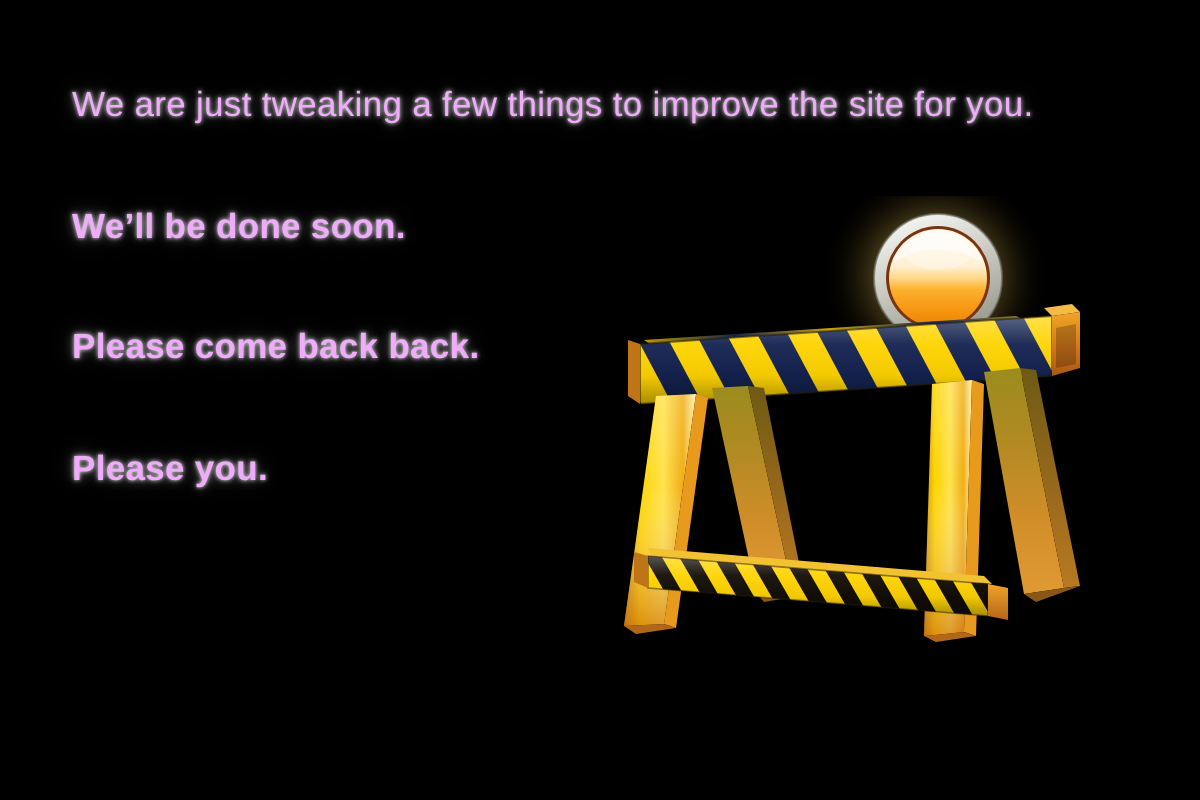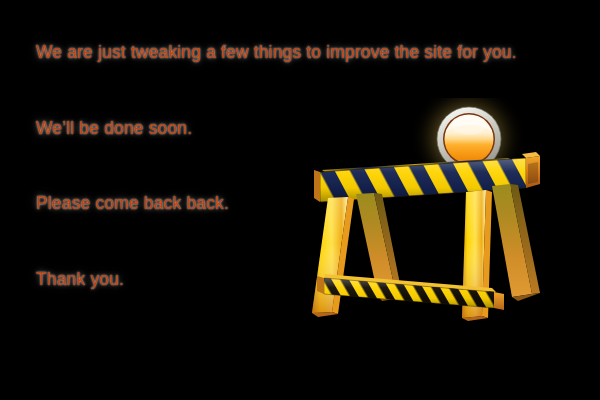--- a/index.html
+++ b/index.html
@@ -17,54 +17,54 @@
   }
 
   
   #message-block {
     position: absolute;
     left: 36px;
     top: 44px;
     width: 540px;
   }
   .message-line {
-    color: #c2410c;
+    color: #f0abfc;
     font-family: "Liberation Sans", sans-serif;
     font-size: 17.5px;
     font-weight: 400;
     letter-spacing: 0.15px;
     line-height: 1;
     white-space: nowrap;
     text-shadow:
       0 0 2px rgba(255,255,255,0.85),
       0 0 6px rgba(255,255,255,0.40),
       0 0 14px rgba(255,255,255,0.18);
   }
-  .message-line + .message-line { margin-top: 58px; }
+  .message-line + .message-line { margin-top: 43px; font-weight: bold; }
 
   
   #barricade-figure {
     position: absolute;
     left: 296px;
     top: 98px;
     width: 260px;
     height: 240px;
   }
   #barricade-figure svg { display: block; width: 100%; height: 100%; }
 </style>
 </head>
 <body>
 
 <div id="page">
 
   <div id="message-block">
     <div class="message-line">We are just tweaking a few things to improve the site for you.</div>
     <div class="message-line">We’ll be done soon.</div>
     <div class="message-line">Please come back back.</div>
-    <div class="message-line">Thank you.</div>
+    <div class="message-line">Please you.</div>
   </div>
 
   <div id="barricade-figure">
     <svg viewBox="0 0 260 240" xmlns="http://www.w3.org/2000/svg">
       <defs>
 
         <pattern id="stripes-main" patternUnits="userSpaceOnUse" width="27" height="60" patternTransform="rotate(-28)">
           <rect x="0" y="0" width="27" height="60" fill="#13224f"></rect>
           <rect x="0" y="0" width="13.5" height="60" fill="#ffd400"></rect>
         </pattern>

